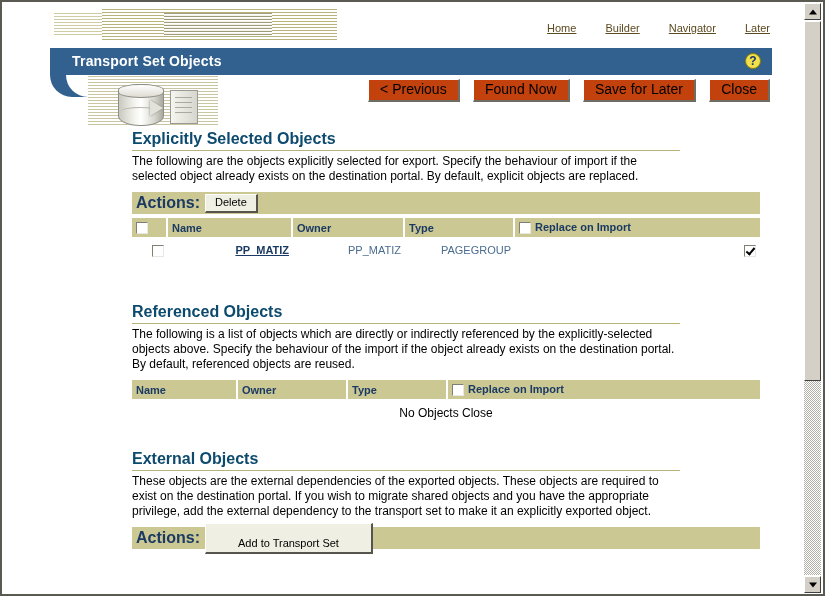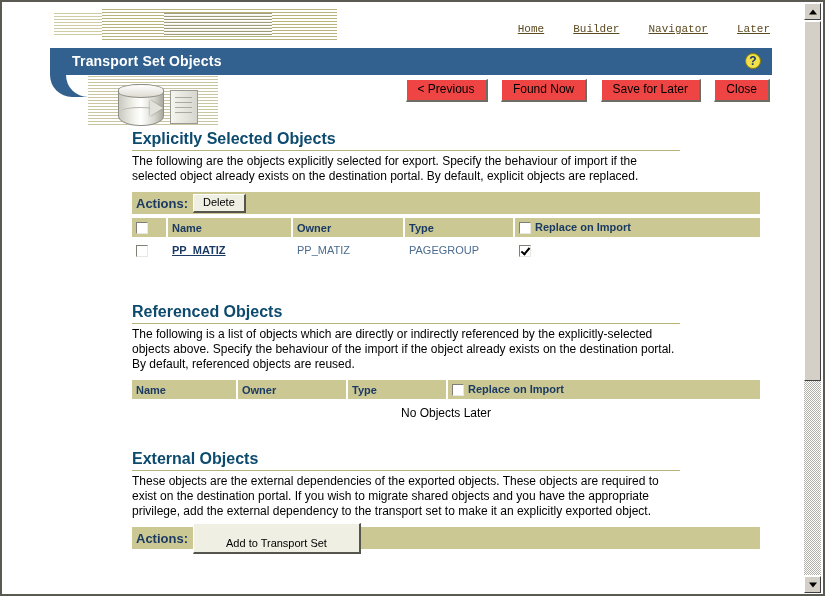--- a/index.html
+++ b/index.html
@@ -148,21 +148,21 @@
   .nav-links {
     position: absolute;
     right: 32px;
     top: 20px;
     font-size: 11px;
   }
   .nav-links a {
     color: #5c4a20;
     text-decoration: underline;
     margin-left: 26px;
-    font-family: Liberation Mono, monospace;
+    font-family: Liberation Sans, sans-serif;
   }
   .nav-links a:first-child { margin-left: 0; }
 
   
   .titlebar {
     position: absolute;
     left: 48px;
     top: 46px;
     width: 722px;
     height: 27px;
@@ -284,27 +284,27 @@
   }
 
   
   .btn-row {
     position: absolute;
     right: 32px;
     top: 77px;
   }
   .btn {
     display: inline-block;
-    background: #ef4444;
+    background: #c2410c;
     border-top: 1px solid #ffffff;
     border-left: 1px solid #ffffff;
     border-right: 2px solid #6d6d66;
     border-bottom: 2px solid #6d6d66;
     padding: 2px 11px 3px 11px;
-    font-size: 12px;
+    font-size: 14px;
     font-family: "Liberation Sans", sans-serif;
     color: #000000;
     margin-left: 10px;
     cursor: pointer;
     white-space: nowrap;
     line-height: 15px;
   }
   .btn:first-child { margin-left: 0; }
 
   
@@ -338,21 +338,21 @@
     height: 22px;
     width: 628px;
     display: flex;
     align-items: center;
     padding: 0;
     box-sizing: border-box;
   }
   .actions-label {
     color: #1b3a63;
     font-weight: bold;
-    font-size: 13px;
+    font-size: 16px;
     padding: 0 5px 0 4px;
   }
   .actions-bar .btn {
     margin-left: 0;
     padding: 1px 9px 2px 9px;
     font-size: 11px;
     background: #efefe3;
     border-top: 1px solid #ffffff;
     border-left: 1px solid #ffffff;
     border-right: 2px solid #55554e;
@@ -379,20 +379,21 @@
     border-right: 2px solid #ffffff;
     white-space: nowrap;
   }
   .obj-table thead th.last { border-right: none; }
   .obj-table tbody td {
     font-size: 11px;
     height: 22px;
     padding: 2px 4px 0 4px;
     vertical-align: middle;
     color: #4b6c8f;
+    text-align: right;
   }
   .obj-table tbody td a {
     color: #1b3a63;
     font-weight: bold;
     text-decoration: underline;
     font-size: 11px;
   }
   .col-chk { width: 26px; }
   .col-name { width: 115px; }
   .col-owner { width: 102px; }
@@ -533,21 +534,21 @@
             <tr>
               <th style="width:96px">Name</th>
               <th style="width:100px">Owner</th>
               <th style="width:90px">Type</th>
               <th class="last">
                 <span class="cb"></span><span>Replace on Import</span>
               </th>
             </tr>
           </thead>
         </table>
-        <div class="no-objects">No Objects Later</div>
+        <div class="no-objects">No Objects Close</div>
       </div>
 
       <div class="spacer-md"></div>
 
       <div class="section">
         <div class="sec-title">External Objects</div>
         <div class="sec-desc">These objects are the external dependencies of the exported objects. These objects are required to exist on the destination portal. If you wish to migrate shared objects and you have the appropriate privilege, add the external dependency to the transport set to make it an explicitly exported object.</div>
 
         <div class="actions-bar">
           <span class="actions-label">Actions:</span>

